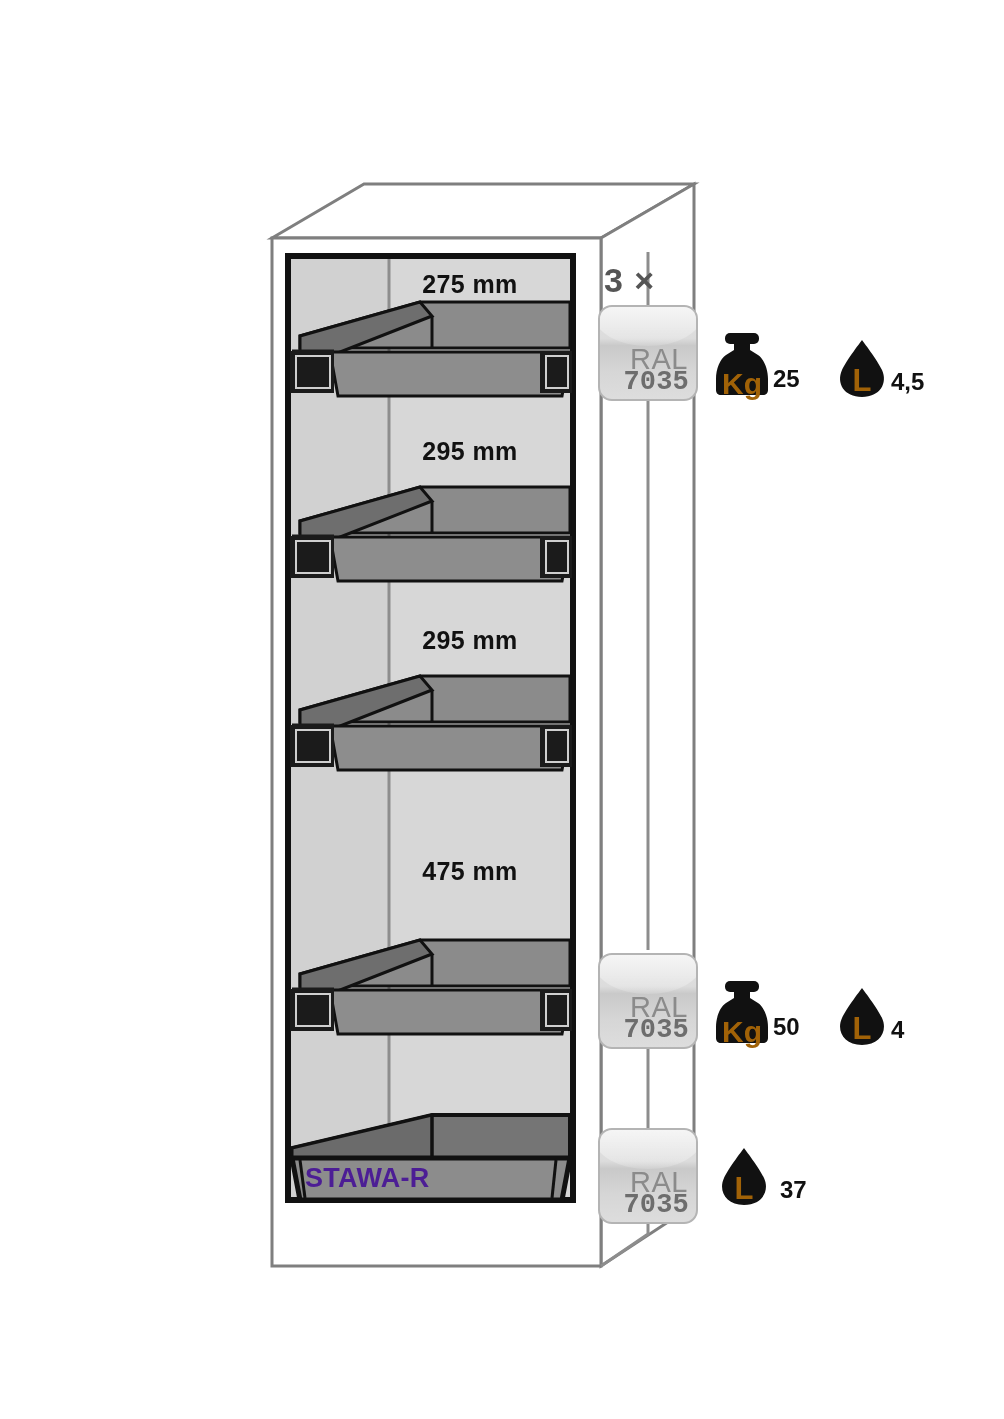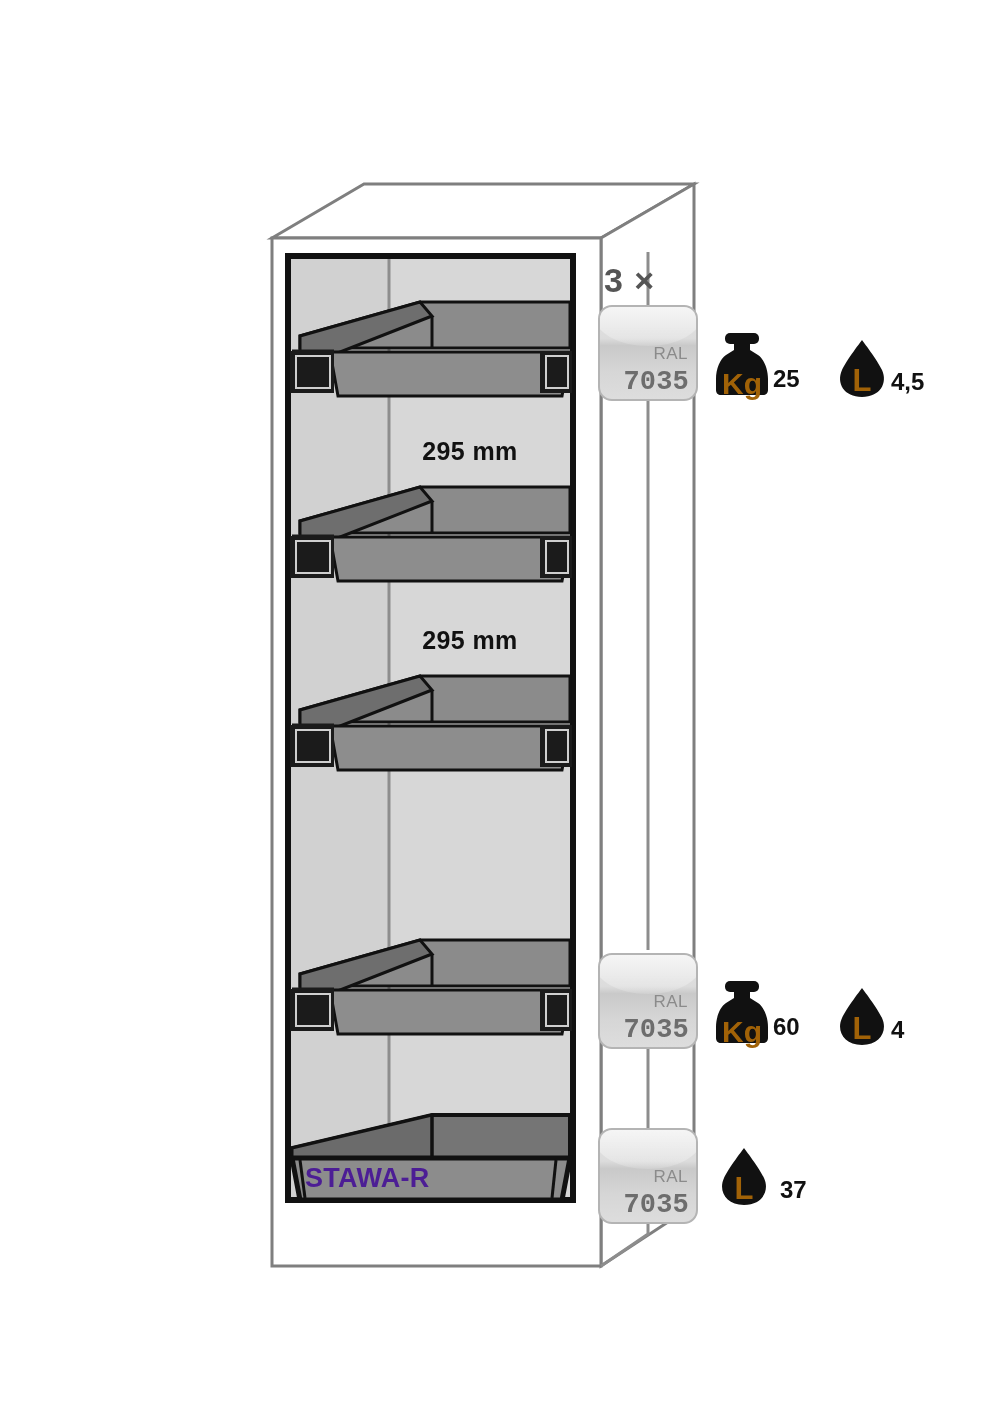--- a/index.html
+++ b/index.html
@@ -52,21 +52,21 @@
   }
   .ral-badge .gloss{
     position:absolute;left:-6%;top:-10%;width:112%;height:52%;
     background:linear-gradient(180deg,rgba(255,255,255,.78),rgba(255,255,255,.14));
     border-bottom-left-radius:70% 90%;
     border-bottom-right-radius:70% 90%;
   }
   .ral-badge .ral-txt{
     position:absolute;right:8px;top:38px;
     font-family:"Liberation Sans", sans-serif;
-    font-size:17px;color:#8b8b8b;line-height:1;letter-spacing:0.5px;text-align:right;
+    font-size:29px;color:#8b8b8b;line-height:1;letter-spacing:0.5px;text-align:right;
   }
   .ral-badge .ral-num{
     position:absolute;right:7px;top:62px;
     font-family:Liberation Mono, monospace;
     font-weight:bold;font-size:27px;color:#6d6d6d;line-height:1;letter-spacing:0.2px;
   }
 
   
   .spec-group{position:absolute;display:flex;align-items:center;}
   .icon-box{position:relative;display:inline-block;}
@@ -192,22 +192,24 @@
     <g>
 
       <line x1="648" y1="252" x2="648" y2="305" stroke="#8d8d8d" stroke-width="3"></line>
       <line x1="648" y1="400" x2="648" y2="950" stroke="#8d8d8d" stroke-width="3"></line>
       <line x1="648" y1="1048" x2="648" y2="1132" stroke="#8d8d8d" stroke-width="3"></line>
 
       <polyline points="648,1224 648,1234 601,1266" fill="none" stroke="#8d8d8d" stroke-width="3"></polyline>
     </g>
   </svg>
 
+  <div class="dim-label" style="left:360px;top:270px;width:220px;">275 mm</div>
   <div class="dim-label" style="left:360px;top:437px;width:220px;">295 mm</div>
   <div class="dim-label" style="left:360px;top:626px;width:220px;">295 mm</div>
+  <div class="dim-label" style="left:360px;top:857px;width:220px;">475 mm</div>
 
   <div class="stawa-label" style="left:305px;top:1163px;">STAWA-R</div>
 
   <div class="times-label" style="left:604px;top:261px;">3 ×</div>
 
   <div class="ral-badge" style="left:598px;top:305px;">
     <div class="gloss"></div>
     <div class="ral-txt">RAL</div>
     <div class="ral-num">7035</div>
   </div>
@@ -240,21 +242,21 @@
   </div>
 
   <div class="spec-group" style="left:714px;top:981px;">
     <div class="icon-box" style="width:56px;height:62px;">
       <svg viewBox="0 0 56 62" width="56" height="62" xmlns="http://www.w3.org/2000/svg">
         <rect x="11" y="0" width="34" height="11" rx="5" fill="#111111"></rect>
         <path d="M20,11 L36,11 L36,17 L44,22 C50,26 54,36 54,46 L54,57 C54,60 52,62 49,62 L7,62 C4,62 2,60 2,57 L2,46 C2,36 6,26 12,22 L20,17 Z" fill="#111111"></path>
       </svg>
       <div class="icon-glyph" style="font-size:30px;padding-top:20px;">Kg</div>
     </div>
-    <div class="spec-num" style="align-self:flex-end;margin-bottom:4px;">60</div>
+    <div class="spec-num" style="align-self:flex-end;margin-bottom:4px;">50</div>
   </div>
 
   <div class="spec-group" style="left:836px;top:988px;">
     <div class="icon-box" style="width:52px;height:57px;">
       <svg viewBox="0 0 52 57" width="52" height="57" xmlns="http://www.w3.org/2000/svg">
         <path d="M26,0 C26,0 10,21 6,30 C0,43 8,57 26,57 C44,57 52,43 46,30 C42,21 26,0 26,0 Z" fill="#111111"></path>
       </svg>
       <div class="icon-glyph" style="font-size:31px;padding-top:12px;">L</div>
     </div>
     <div class="spec-num" style="align-self:flex-end;margin-bottom:3px;">4</div>

